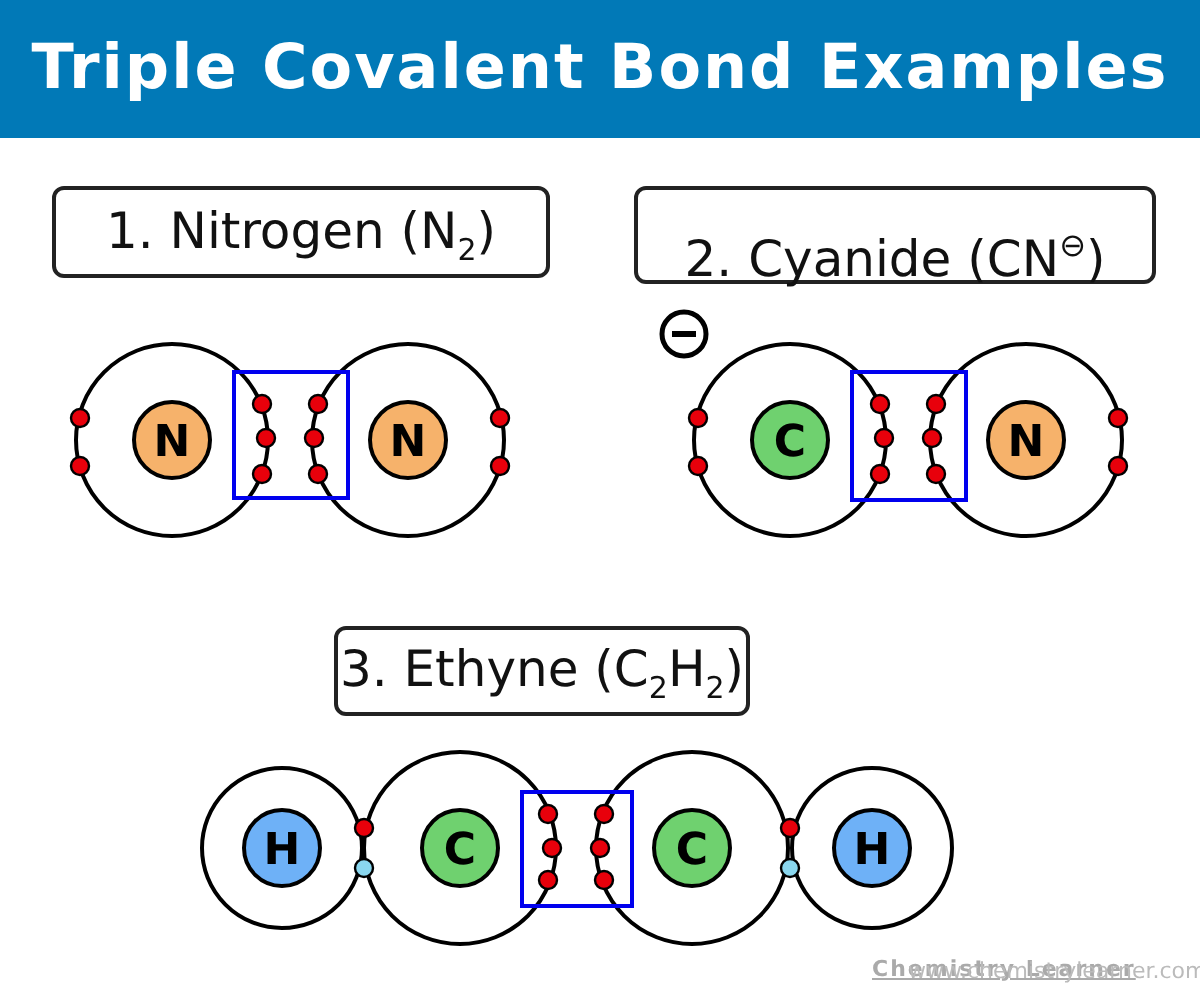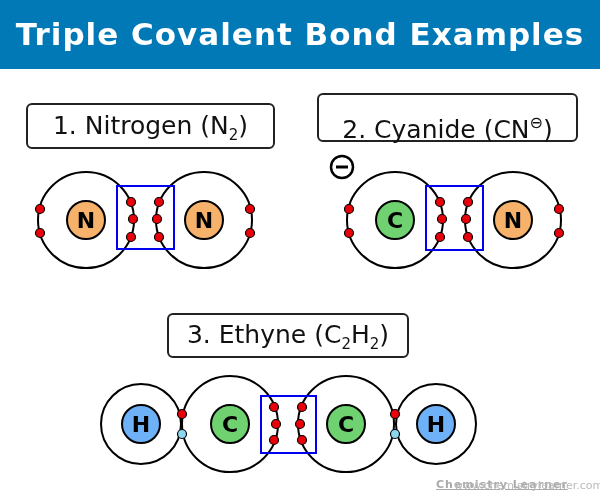--- a/index.html
+++ b/index.html
@@ -14,33 +14,33 @@
   .watermark{position:absolute;left:436px;top:478px;font-size:11px;color:#aaa;font-weight:bold;letter-spacing:1px;text-decoration:underline;}
   .watermark2{position:absolute;left:454px;top:479px;font-size:11px;color:#bbb;}
 </style>
 </head>
 <body>
 
 <div class="header">
   <div class="header-title">Triple Covalent Bond Examples</div>
 </div>
 
-<div class="label-box" style="left:26px;top:93px;width:249px;height:46px;line-height:42px;margin-top:10px;">
+<div class="label-box" style="left:26px;top:93px;width:249px;height:46px;line-height:42px;">
   <span>1.</span>
   <span>Nitrogen</span>
   (<span>N</span><sub>2</sub>)
 </div>
 
 <div class="label-box" style="left:317px;top:93px;width:261px;height:49px;line-height:56px;">
   <span>2.</span>
   <span>Cyanide</span>
   (<span>CN</span><sup>⊖</sup>)
 </div>
 
-<div class="label-box" style="left:167px;top:313px;width:242px;height:45px;line-height:40px;">
+<div class="label-box" style="left:167px;top:313px;width:208px;height:45px;line-height:40px;">
   <span>3.</span>
   <span>Ethyne</span>
   (<span>C</span><sub>2</sub><span>H</span><sub>2</sub>)
 </div>
 
 <svg width="600" height="502" viewBox="0 0 600 502">
 
   <g>
     <circle cx="86" cy="220" r="48" fill="none" stroke="#000" stroke-width="2"></circle>
     <circle cx="204" cy="220" r="48" fill="none" stroke="#000" stroke-width="2"></circle>

